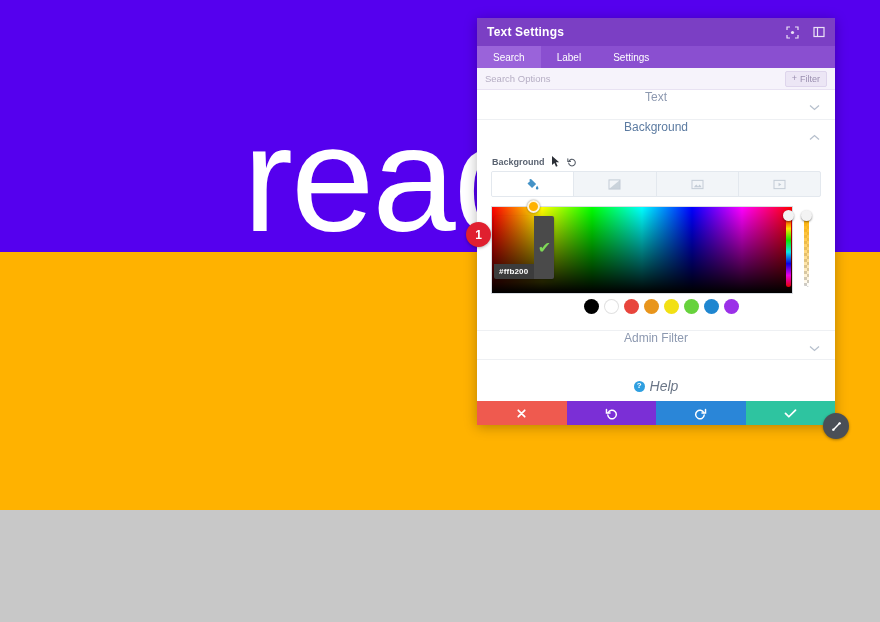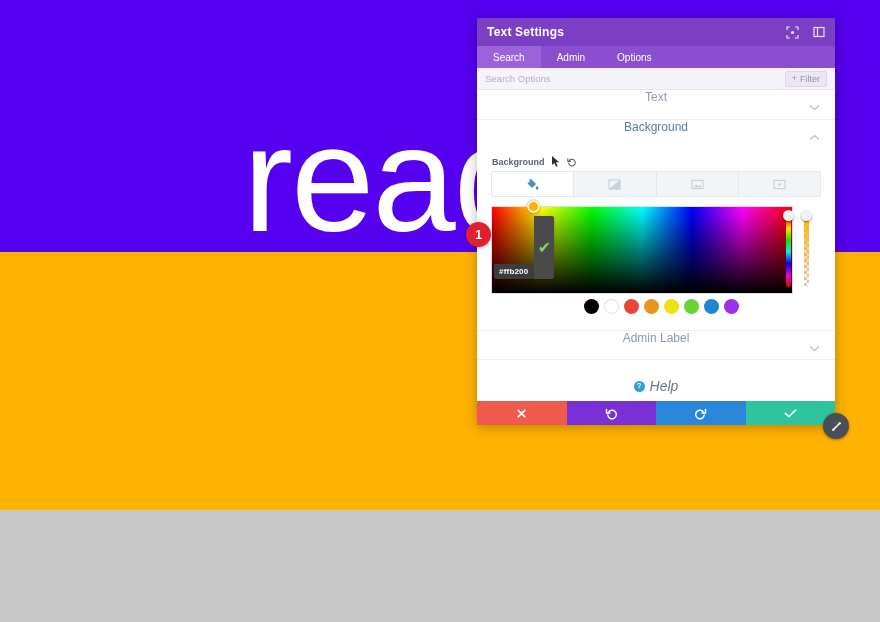--- a/index.html
+++ b/index.html
@@ -350,22 +350,22 @@
           <svg width="12" height="12" viewBox="0 0 12 12" fill="none" stroke="#ffffff" stroke-width="1.2">
             <rect x="1" y="1.5" width="10" height="9"></rect>
             <line x1="4.5" y1="1.5" x2="4.5" y2="10.5"></line>
           </svg>
         </div>
       </div>
     </div>
 
     <div class="modal-tabs">
       <div class="modal-tab active">Search</div>
-      <div class="modal-tab">Admin</div>
-      <div class="modal-tab">Options</div>
+      <div class="modal-tab">Label</div>
+      <div class="modal-tab">Settings</div>
     </div>
 
     <div class="search-row">
       <input class="search-input" type="text" placeholder="Search Options" style="">
       <div class="filter-btn">
         <span class="filter-plus">+</span>
         <span>Filter</span>
       </div>
     </div>
 
@@ -461,21 +461,21 @@
           <div class="swatch" style="background:#e8453c;"></div>
           <div class="swatch" style="background:#e8951c;"></div>
           <div class="swatch" style="background:#f2e014;"></div>
           <div class="swatch" style="background:#67d23c;"></div>
           <div class="swatch" style="background:#1f86d0;"></div>
           <div class="swatch" style="background:#9b30e8;"></div>
         </div>
       </div>
 
       <div class="accordion" style="margin-top:14px;border-top:1px solid #eef0f3;">
-        <span class="accordion-label">Admin Label</span>
+        <span class="accordion-label">Admin Filter</span>
         <span class="accordion-chevron">
           <svg width="11" height="7" viewBox="0 0 11 7" fill="none" stroke="currentColor" stroke-width="1.3">
               <path d="M1 1.5l4.5 4 4.5-4"></path>
             </svg>
         </span>
       </div>
 
       <div class="help-row">
         <span class="help-icon">?</span>
         <span class="help-text">Help</span>

